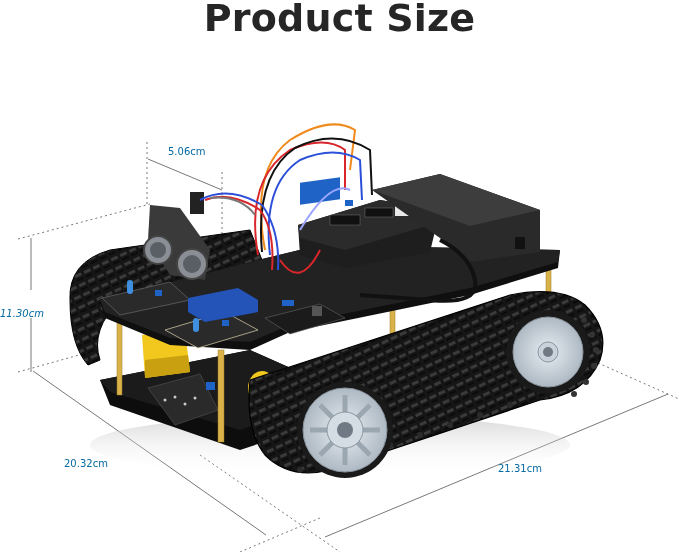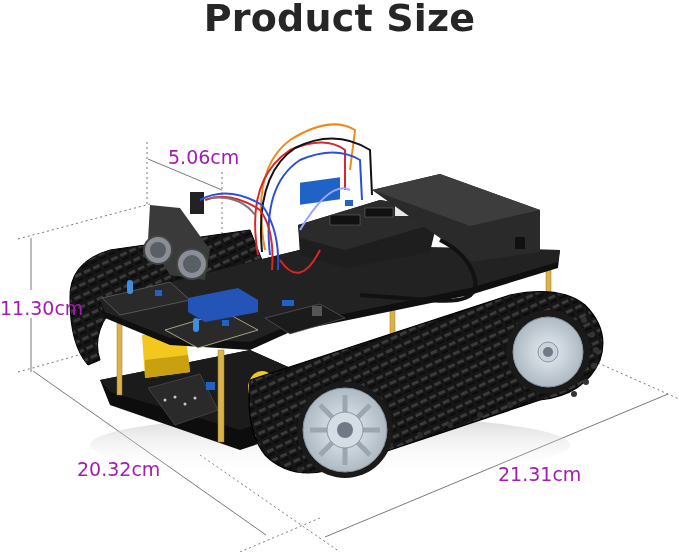--- a/index.html
+++ b/index.html
@@ -3,21 +3,21 @@
 <meta charset="utf-8">
 <style>
   html, body { margin:0; padding:0; background:#ffffff; }
   body { width:679px; height:552px; position:relative; overflow:hidden; font-family:"DejaVu Sans", sans-serif; }
   .title {
     position:absolute; left:0; top:-4px; width:679px; text-align:center;
     font-family:"DejaVu Sans", sans-serif; font-weight:bold; font-size:38px; color:#262626;
     letter-spacing:0.2px;
   }
   .dim-label {
-    position:absolute; font-family:"DejaVu Sans", sans-serif; font-size:19px; color:#a21caf; white-space:nowrap;
+    position:absolute; font-family:"DejaVu Sans", sans-serif; font-size:10px; color:#0369a1; white-space:nowrap;
   }
   svg.scene { position:absolute; left:0; top:0; }
 </style>
 </head>
 <body>
 
 <div class="title">Product Size</div>
 
 <svg class="scene" width="679" height="552" viewBox="0 0 679 552">
   <defs>
@@ -173,15 +173,15 @@
         <circle cx="596" cy="350" r="3"></circle>
         <circle cx="594" cy="366" r="3"></circle>
         <circle cx="586" cy="382" r="3"></circle>
         <circle cx="574" cy="394" r="3"></circle>
         <circle cx="584" cy="320" r="3"></circle>
     </g>
   </g>
 </svg>
 
 <div class="dim-label" style="left:168px; top:146px;">5.06cm</div>
-<div class="dim-label" style="left:0px; top:297px;">11.30cm</div>
-<div class="dim-label" style="left:77px; top:458px;">20.32cm</div>
+<div class="dim-label" style="left:0px; top:308px;font-style:italic;">11.30cm</div>
+<div class="dim-label" style="left:64px; top:458px;">20.32cm</div>
 <div class="dim-label" style="left:498px; top:463px;">21.31cm</div>
 
 </body></html>

